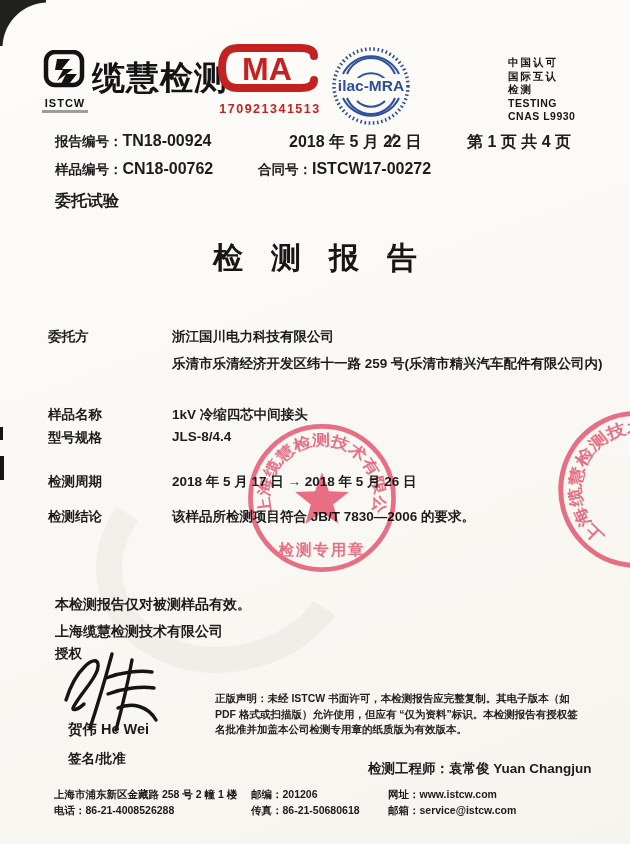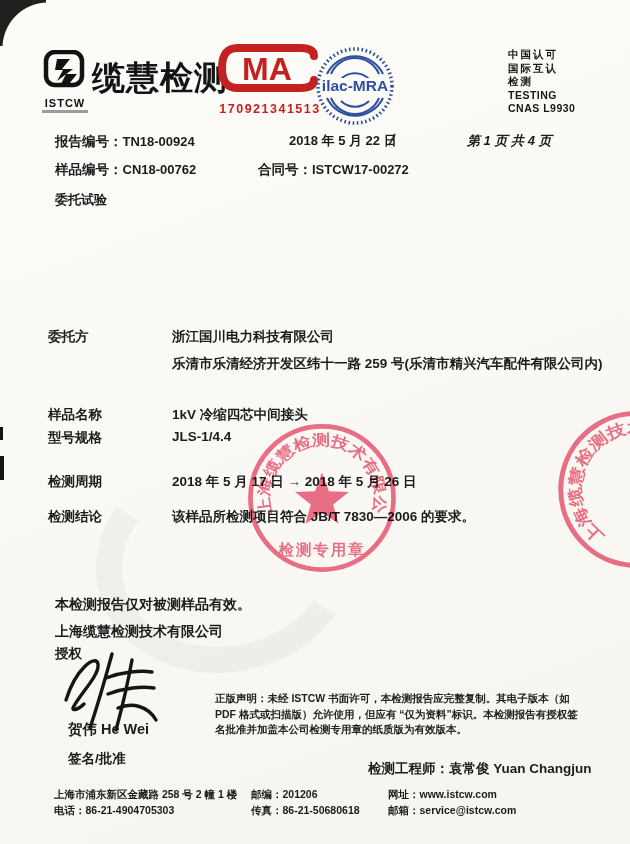--- a/index.html
+++ b/index.html
@@ -39,32 +39,32 @@
   .logo-row{position:absolute;top:44px;left:0;width:630px;height:76px;}
   .istcw-block{position:absolute;left:36px;top:6px;width:58px;text-align:center;}
   .istcw-word{font-weight:bold;font-size:11px;letter-spacing:1px;color:#111;margin-top:1px;}
   .istcw-tag{height:3px;width:46px;margin:1px auto 0;background:rgba(40,40,40,.45);}
   .brand-name{
     position:absolute;left:92px;top:12px;
     font-size:33px;font-weight:bold;color:#141414;letter-spacing:1px;
   }
   .cma-block{position:absolute;left:216px;top:0px;width:108px;text-align:center;}
   .cma-number{font-size:12.5px;font-weight:bold;letter-spacing:1.5px;margin-top:0px;}
-  .ilac-block{position:absolute;left:315px;top:2px;}
+  .ilac-block{position:absolute;left:331px;top:2px;}
   .cnas-block{position:absolute;left:424px;top:12px;}
   .accred-block{
-    position:absolute;left:508px;top:4px;
+    position:absolute;left:508px;top:12px;
     font-size:10.5px;line-height:13.5px;color:#161616;font-weight:bold;
     letter-spacing:2px;
   }
   .accred-block .en{letter-spacing:0.5px;}
 
   
   .meta-label{font-weight:bold;font-size:13.5px;}
-  .meta-val{font-weight:bold;font-size:13px;}
+  .meta-val{font-weight:bold;font-size:16px;}
   .pos{position:absolute;white-space:nowrap;}
 
   .doc-title{
     position:absolute;top:238px;left:0;width:630px;text-align:center;
     font-size:30px;font-weight:bold;letter-spacing:28px;text-indent:28px;
     color:#161616;
   }
 
   
   .field-row{position:absolute;left:48px;width:540px;font-size:13.5px;font-weight:bold;white-space:nowrap;}
@@ -143,43 +143,44 @@
       <div>检测</div>
       <div class="en">TESTING</div>
       <div class="en">CNAS L9930</div>
     </div>
   </div>
 
   <div class="pos" style="left:55px;top:132px;">
     <span class="meta-label">报告编号：</span><span class="meta-val">TN18-00924</span>
   </div>
   <div class="pos meta-val" style="left:289px;top:132px;">2018 年 5 月 22 日</div>
-  <div class="pos meta-val" style="left:467px;top:132px;font-style:italic;">第 1 页 共 4 页</div>
+  <div class="pos meta-val" style="left:467px;top:132px;">第 1 页 共 4 页</div>
 
   <div class="pos" style="left:55px;top:160px;">
     <span class="meta-label">样品编号：</span><span class="meta-val">CN18-00762</span>
   </div>
   <div class="pos" style="left:258px;top:160px;">
     <span class="meta-label">合同号：</span><span class="meta-val">ISTCW17-00272</span>
   </div>
 
   <div class="pos meta-val" style="left:55px;top:191px;">委托试验</div>
 
+  <div class="doc-title">检测报告</div>
 
   <div class="field-row" style="top:328px;">
     <span class="flabel">委托方</span><span class="fvalue">浙江国川电力科技有限公司</span>
   </div>
   <div class="field-row" style="top:355px;">
     <span class="flabel"></span><span class="fvalue">乐清市乐清经济开发区纬十一路 259 号(乐清市精兴汽车配件有限公司内)</span>
   </div>
   <div class="field-row" style="top:406px;">
     <span class="flabel">样品名称</span><span class="fvalue">1kV 冷缩四芯中间接头</span>
   </div>
   <div class="field-row" style="top:429px;">
-    <span class="flabel">型号规格</span><span class="fvalue">JLS-1/4.4</span>
+    <span class="flabel">型号规格</span><span class="fvalue">JLS-8/4.4</span>
   </div>
   <div class="field-row" style="top:473px;">
     <span class="flabel">检测周期</span><span class="fvalue">2018 年 5 月 17 日 → 2018 年 5 月 26 日</span>
   </div>
   <div class="field-row" style="top:500px;margin-top:8px;">
     <span class="flabel">检测结论</span><span class="fvalue">该样品所检测项目符合 JB/T 7830—2006 的要求。</span>
   </div>
 
   <div class="stamp main">
     <svg width="160" height="160" viewBox="0 0 170 170">
@@ -228,21 +229,21 @@
   <div class="pos meta-val" style="left:68px;top:720px;font-size:14.5px;">贺伟  He Wei</div>
   <div class="pos meta-val" style="left:68px;top:750px;font-size:13.5px;">签名/批准</div>
 
   <div class="pos" style="left:368px;top:760px;font-size:13.5px;font-weight:bold;">
     <span>检测工程师：</span><span>袁常俊 Yuan  Changjun</span>
   </div>
 
   <div class="footer">
     <div class="fcol c1">
       <div>上海市浦东新区金藏路 258 号 2 幢 1 楼</div>
-      <div><span>电话：</span><span>86-21-4904705303</span></div>
+      <div><span>电话：</span><span>86-21-4008526288</span></div>
     </div>
     <div class="fcol c2">
       <div><span>邮编：</span><span>201206</span></div>
       <div><span>传真：</span><span>86-21-50680618</span></div>
     </div>
     <div class="fcol c3">
       <div><span>网址：</span><span>www.istcw.com</span></div>
       <div><span>邮箱：</span><span>service@istcw.com</span></div>
     </div>
   </div>

